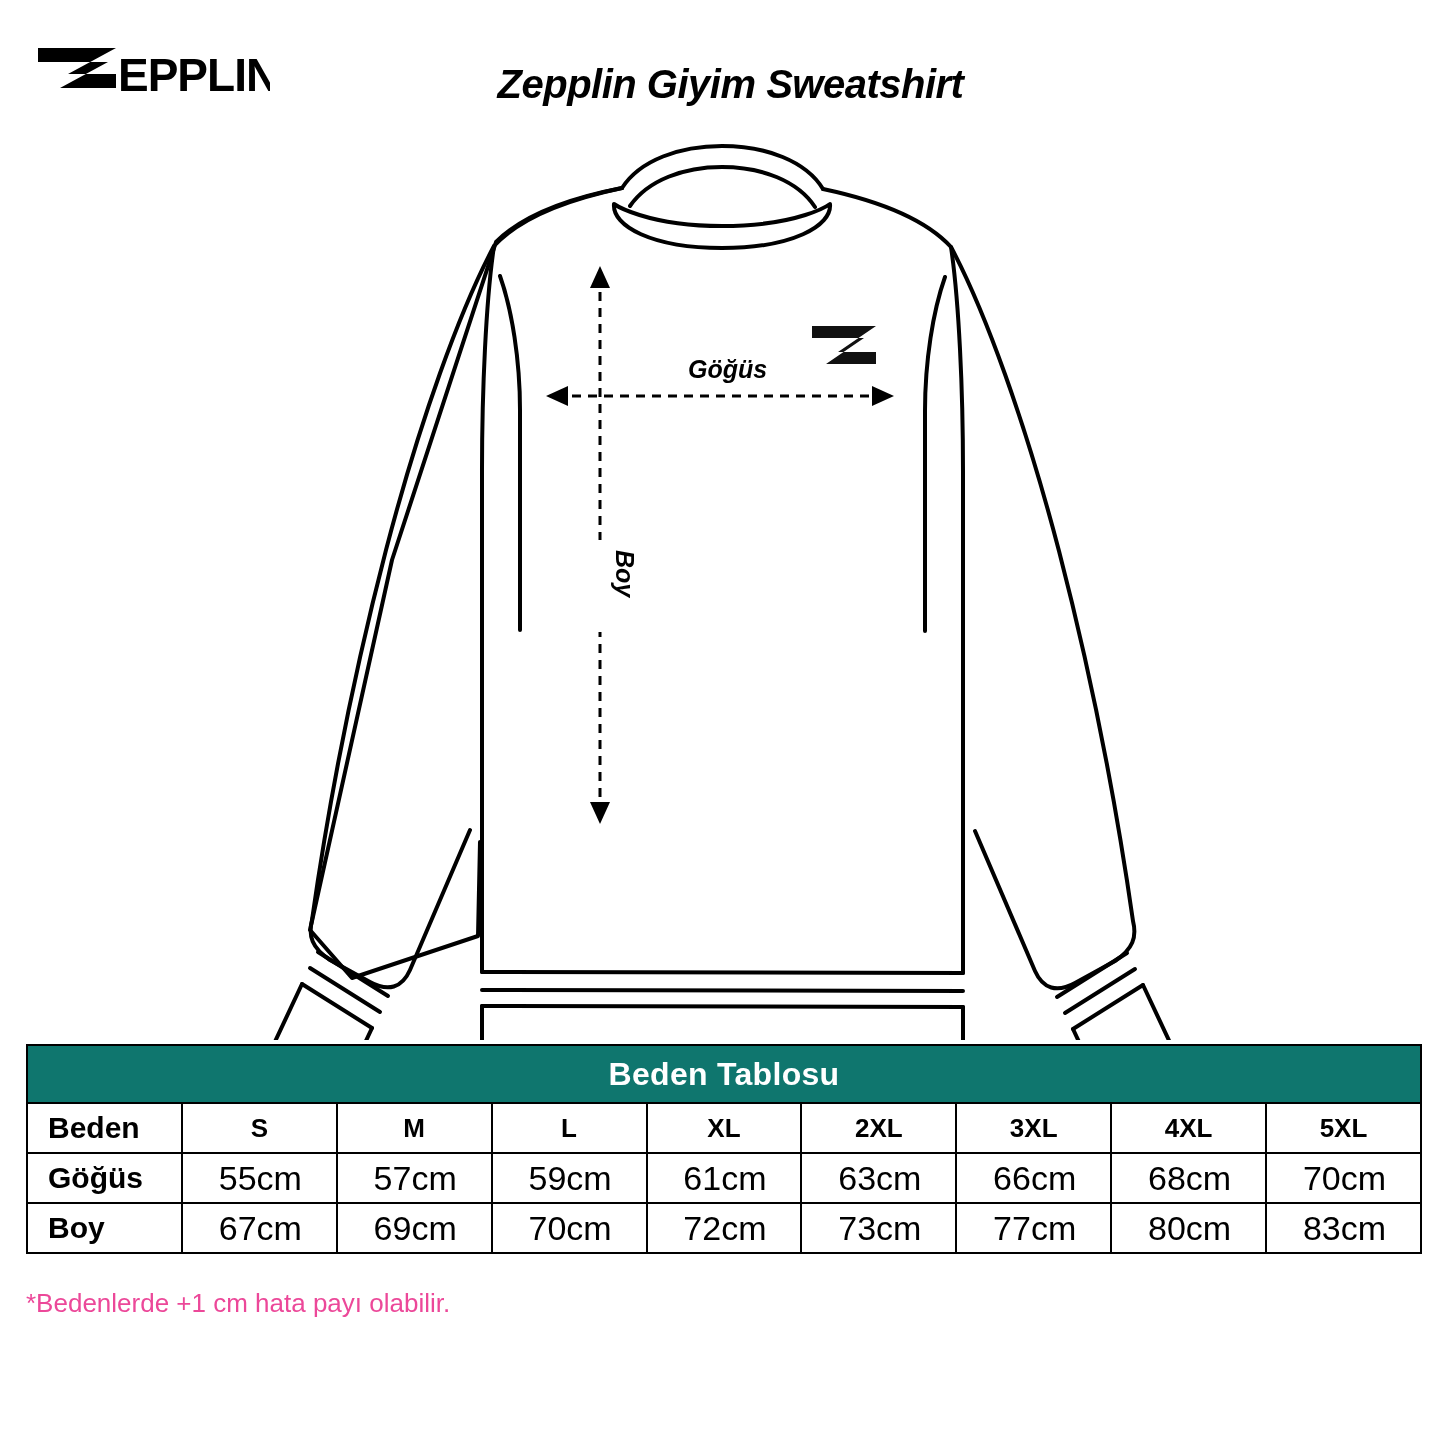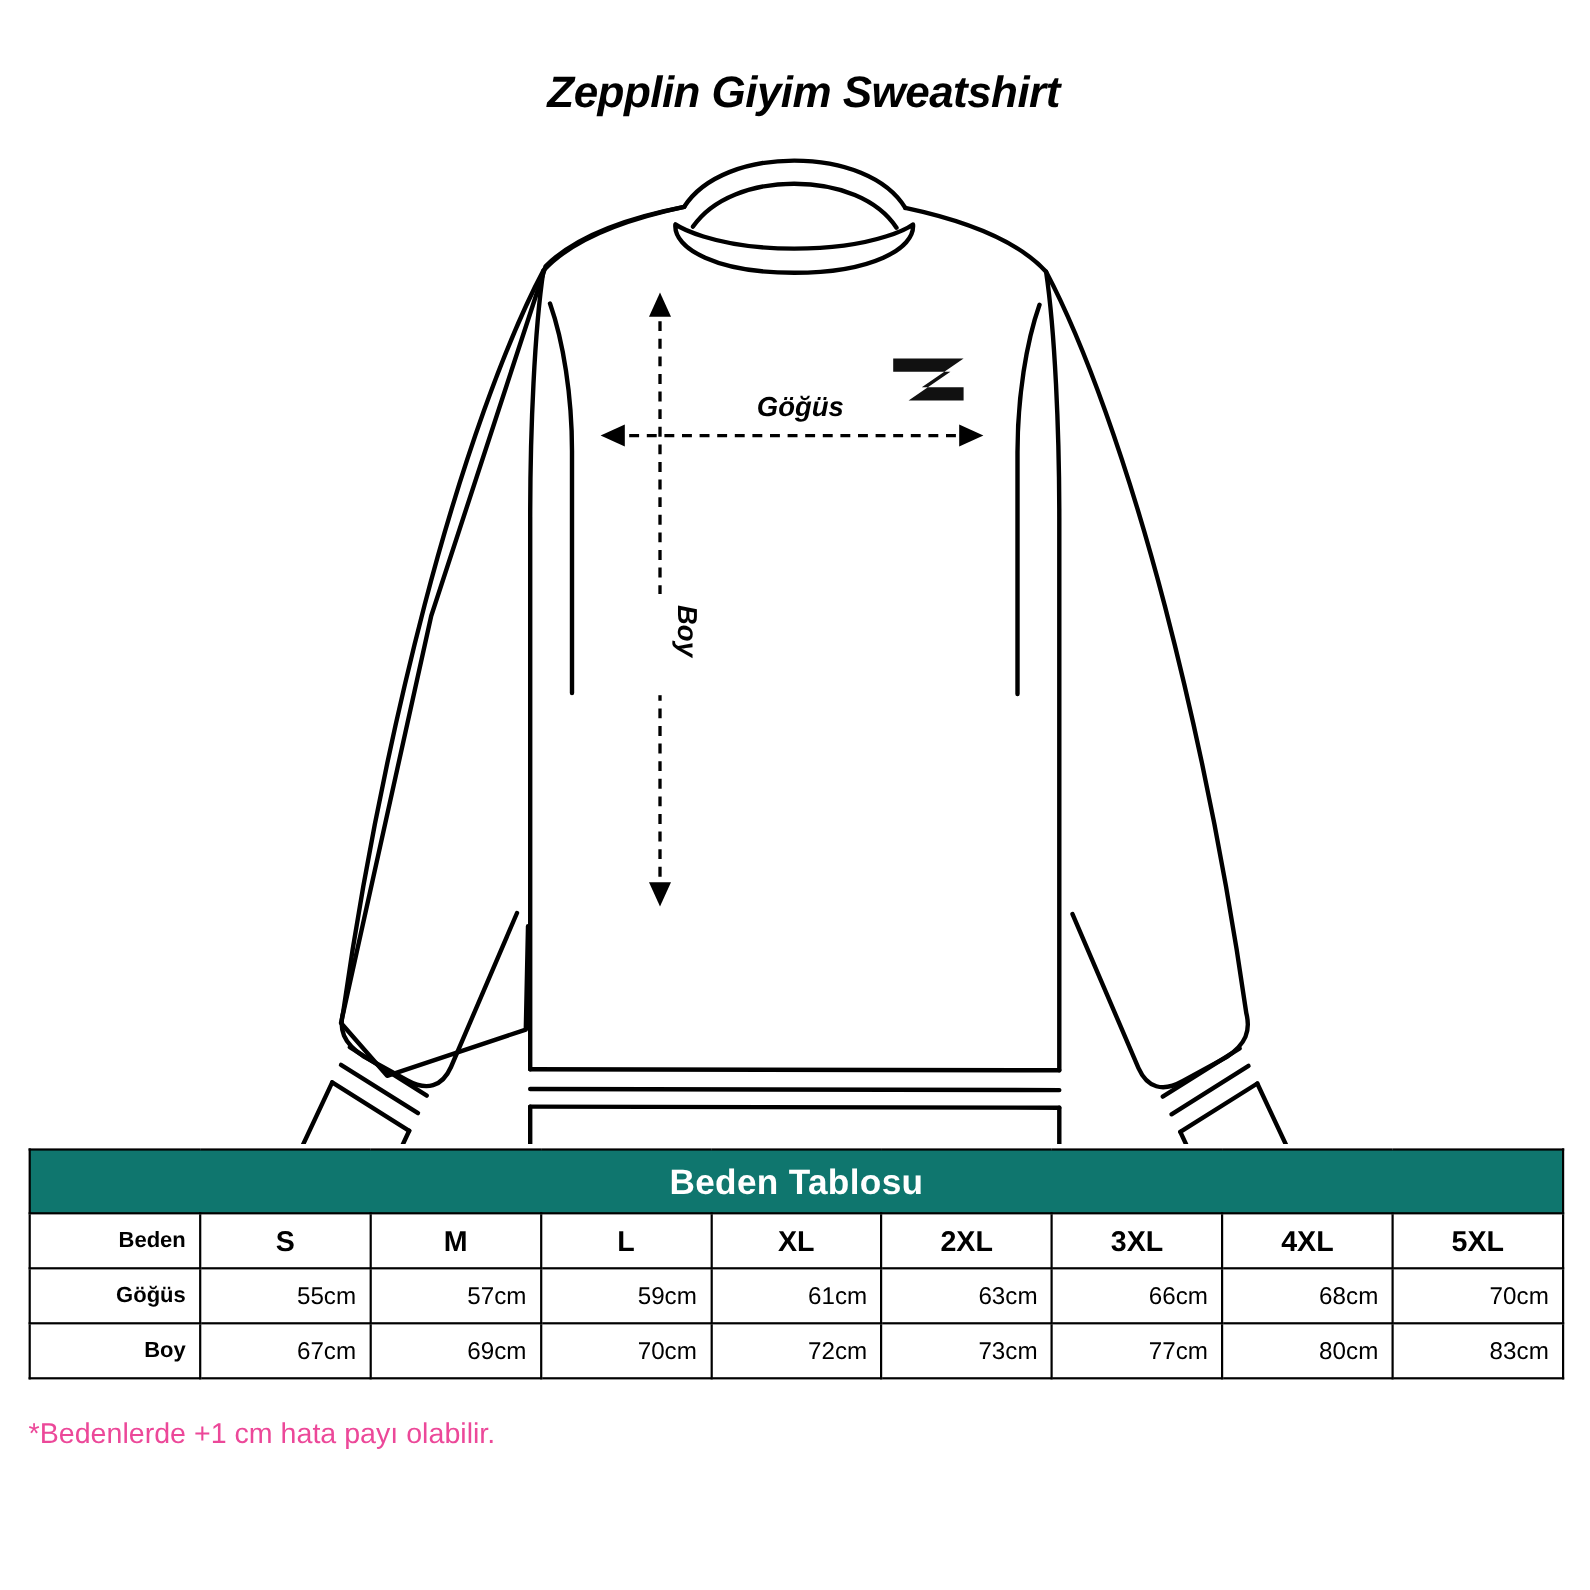--- a/index.html
+++ b/index.html
@@ -87,51 +87,61 @@
   .tbl-title-cell {
     background: #0f766e;
     color: #fff;
     text-align: center;
     font-size: 32px;
     font-weight: 700;
     height: 58px !important;
     letter-spacing: 0.3px;
   }
   .row-head {
-    font-size: 20px;
+    font-size: 30px;
     font-weight: 700;
-    text-align: right;
+    text-align: left;
     padding-left: 20px !important;
   }
   .col-head {
     font-size: 26px;
     font-weight: 700;
     text-align: center;
   }
   .cell-val {
-    font-size: 22px;
+    font-size: 34px;
     font-weight: 400;
-    text-align: right;
+    text-align: center;
     padding-left: 14px !important;
     margin-left: 24px;
   }
   .footnote {
     position: absolute;
     left: 26px;
     top: 1288px;
     font-size: 26px;
     font-weight: 400;
     color: #ec4899;
   }
 </style>
 </head>
 <body>
 
 <div class="header">
 
+  <div class="brand-logo">
+    <svg width="240" height="62" viewBox="0 0 240 62">
+
+      <path d="M8 4 H86 L38 30 H86 L86 44 L30 44 L78 18 L8 18 Z" fill="#000"></path>
+      <path d="M10 6 L78 6 L34 29 L10 29 Z" fill="#ffffff" opacity="0"></path>
+      <g fill="#000" font-family="Liberation Sans, sans-serif" font-size="46" font-weight="700" letter-spacing="-1">
+        <text x="88" y="47">EPPLIN</text>
+      </g>
+    </svg>
+  </div>
 
   <div class="doc-title">
     <span class="title-light">Zepplin Giyim </span><span class="title-bold">Sweatshirt</span>
   </div>
 </div>
 
 <div class="illustration">
   <svg width="1445" height="910" viewBox="0 0 1445 910">
     <g fill="none" stroke="#000" stroke-width="4" stroke-linejoin="round" stroke-linecap="round">
 

